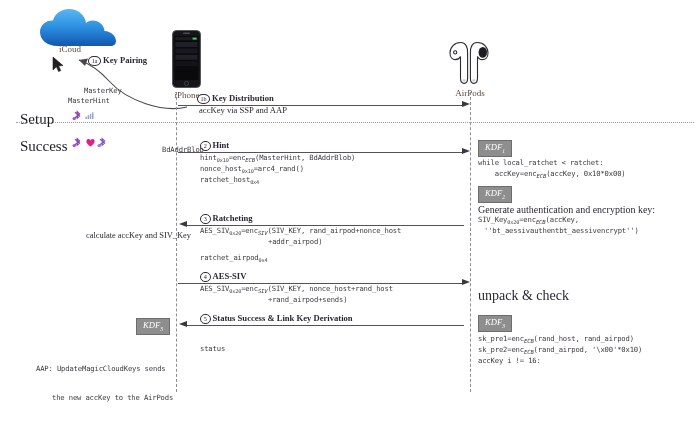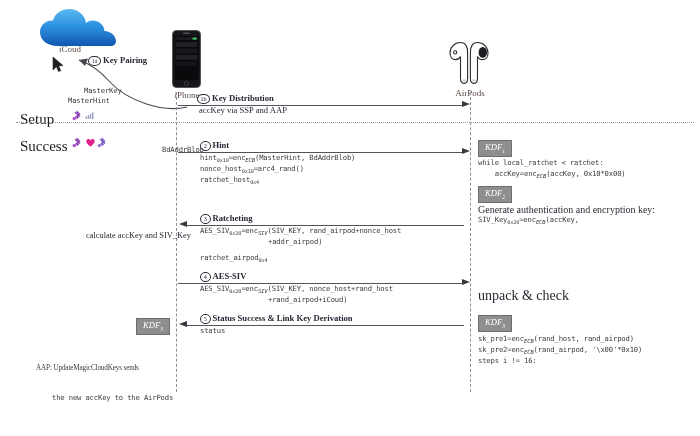--- a/index.html
+++ b/index.html
@@ -282,53 +282,54 @@
   <div class="abs mono" style="left:200px; top:226px;">AES_SIV<span class="sub">0x20</span>=enc<span class="sub ital" style="font-size:5.6px;">SIV</span>(SIV_KEY, rand_airpod+nonce_host</div>
   <div class="abs mono" style="left:268px; top:237px;">+addr_airpod)</div>
   <div class="abs mono" style="left:200px; top:253px;">ratchet_airpod<span class="sub">0x4</span></div>
 
   <div class="abs step-title" style="left:200px; top:271px;">
     <span class="circnum">4</span><span>AES-SIV</span>
   </div>
   <div class="msgline" style="left:178px; top:282.5px; width:285px;"></div>
   <div class="arrowhead r" style="left:462px; top:279px;"></div>
   <div class="abs mono" style="left:200px; top:284px;">AES_SIV<span class="sub">0x20</span>=enc<span class="sub ital" style="font-size:5.6px;">SIV</span>(SIV_KEY, nonce_host+rand_host</div>
-  <div class="abs mono" style="left:268px; top:295px;">+rand_airpod+iCoud)</div>
+  <div class="abs mono" style="left:268px; top:295px;">+rand_airpod+sends)</div>
 
   <div class="abs step-title" style="left:200px; top:313px;">
     <span class="circnum">5</span><span>Status Success &amp; Link Key Derivation</span>
   </div>
   <div class="msgline" style="left:186px; top:324.5px; width:278px;"></div>
   <div class="arrowhead l" style="left:179px; top:321px;"></div>
-  <div class="abs mono" style="left:200px; top:326px;">status</div>
+  <div class="abs mono" style="left:200px; top:344px;">status</div>
 
   <div class="abs serif" style="left:86px; top:231px; font-size:8.4px;">calculate accKey and SIV_Key</div>
 
   <div class="kdf" style="left:136px; top:318px;">
     <span>KDF</span><span class="sb">3</span>
   </div>
 
-  <div class="abs mono" style="left:36px; top:364px;font-family:Liberation Serif, serif;">AAP: UpdateMagicCloudKeys sends</div>
+  <div class="abs mono" style="left:36px; top:364px;">AAP: UpdateMagicCloudKeys sends</div>
   <div class="abs mono" style="left:52px; top:393px;">the new accKey to the AirPods</div>
 
   <div class="kdf" style="left:478px; top:140px;">
     <span>KDF</span><span class="sb">1</span>
   </div>
   <div class="abs mono" style="left:478px; top:158px;">while local_ratchet &lt; ratchet:</div>
   <div class="abs mono" style="left:478px; top:169px;">    accKey=enc<span class="sub ital" style="font-size:5.6px;">ECB</span>(accKey, 0x10*0x00)</div>
 
   <div class="kdf" style="left:478px; top:186px;">
     <span>KDF</span><span class="sb">2</span>
   </div>
   <div class="abs serif" style="left:478px; top:204px; font-size:10px;">Generate authentication and encryption key:</div>
   <div class="abs mono" style="left:478px; top:215px;">SIV_Key<span class="sub">0x20</span>=enc<span class="sub ital" style="font-size:5.6px;">ECB</span>(accKey,</div>
+  <div class="abs mono" style="left:484px; top:226px;">''bt_aessivauthentbt_aessivencrypt'')</div>
 
   <div class="abs serif" style="left:478px; top:288px; font-size:14px;">unpack &amp; check</div>
 
   <div class="kdf" style="left:478px; top:315px;">
     <span>KDF</span><span class="sb">3</span>
   </div>
   <div class="abs mono" style="left:478px; top:334px;">sk_pre1=enc<span class="sub ital" style="font-size:5.6px;">ECB</span>(rand_host, rand_airpod)</div>
   <div class="abs mono" style="left:478px; top:345px;">sk_pre2=enc<span class="sub ital" style="font-size:5.6px;">ECB</span>(rand_airpod, '\x00'*0x10)</div>
-  <div class="abs mono" style="left:478px; top:356px;">steps i != 16:</div>
+  <div class="abs mono" style="left:478px; top:356px;">accKey i != 16:</div>
 
 
 </div>
 
 </body></html>

